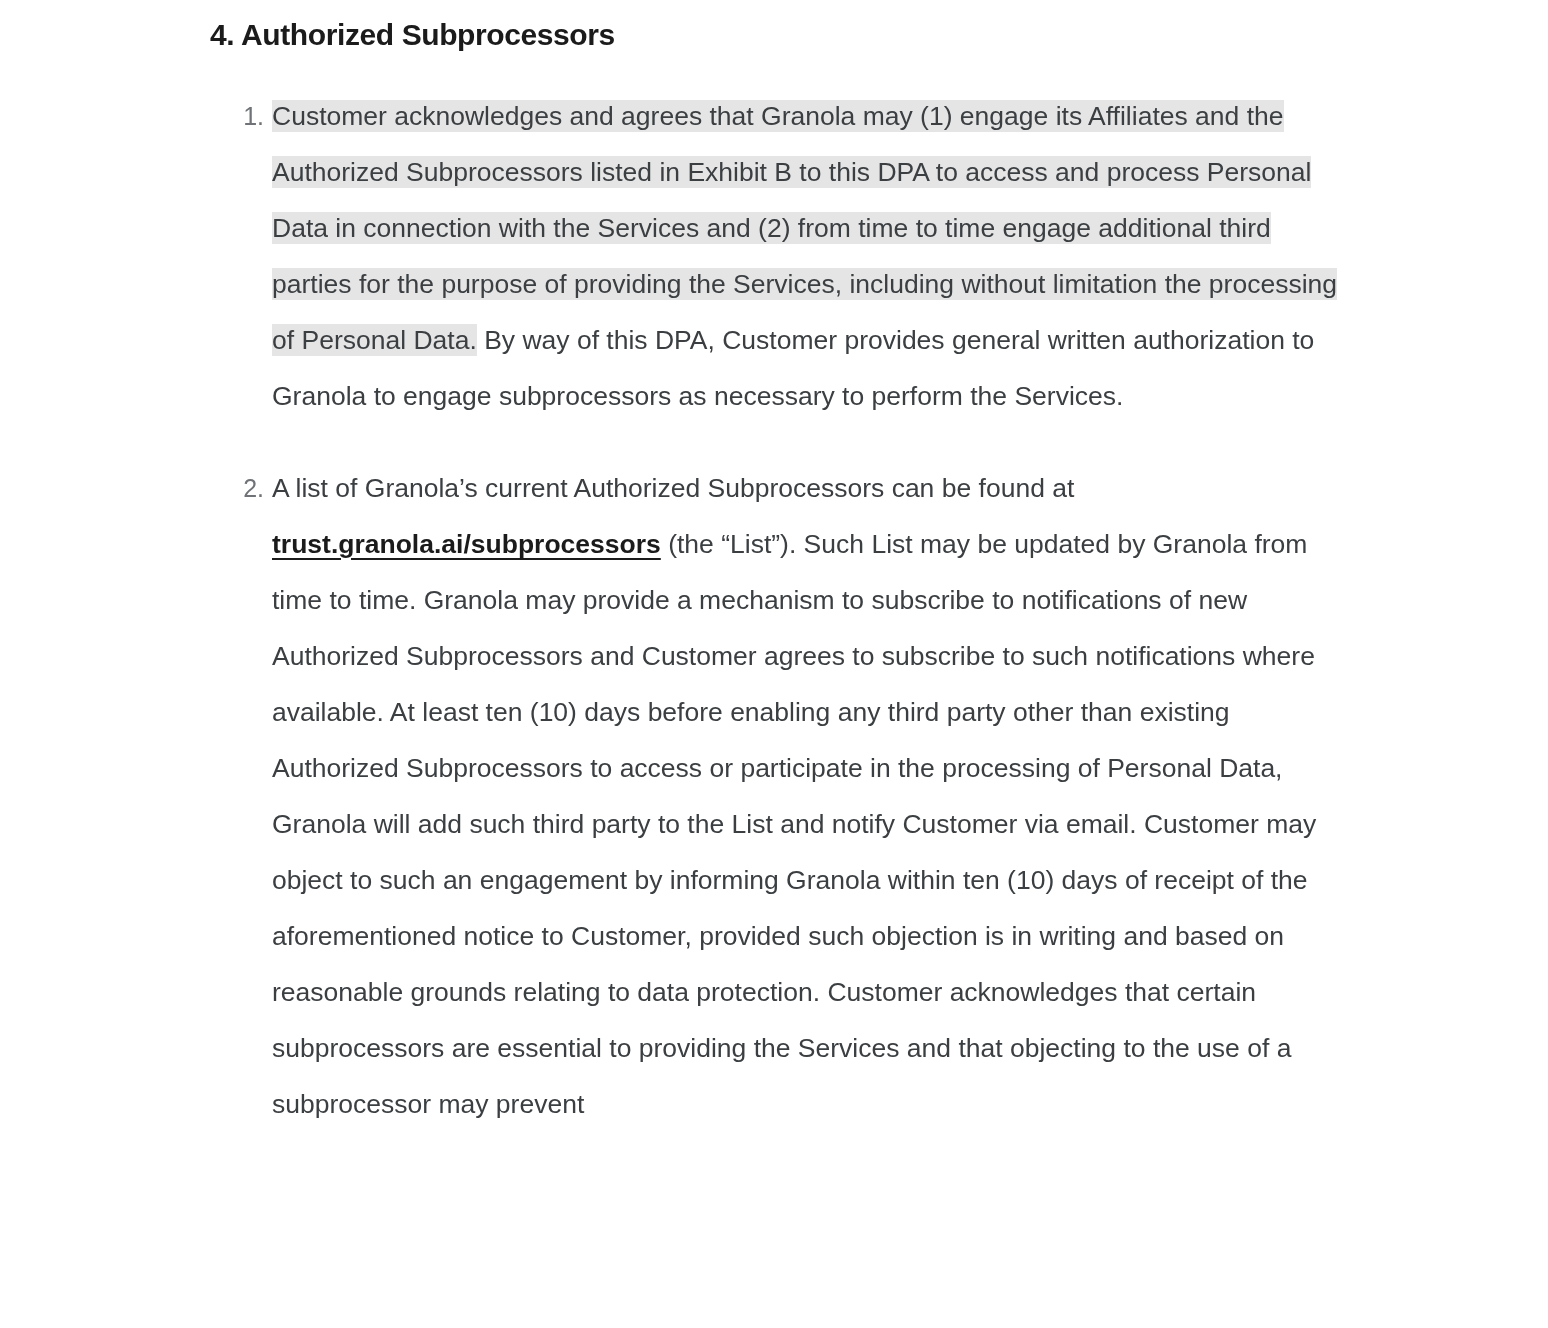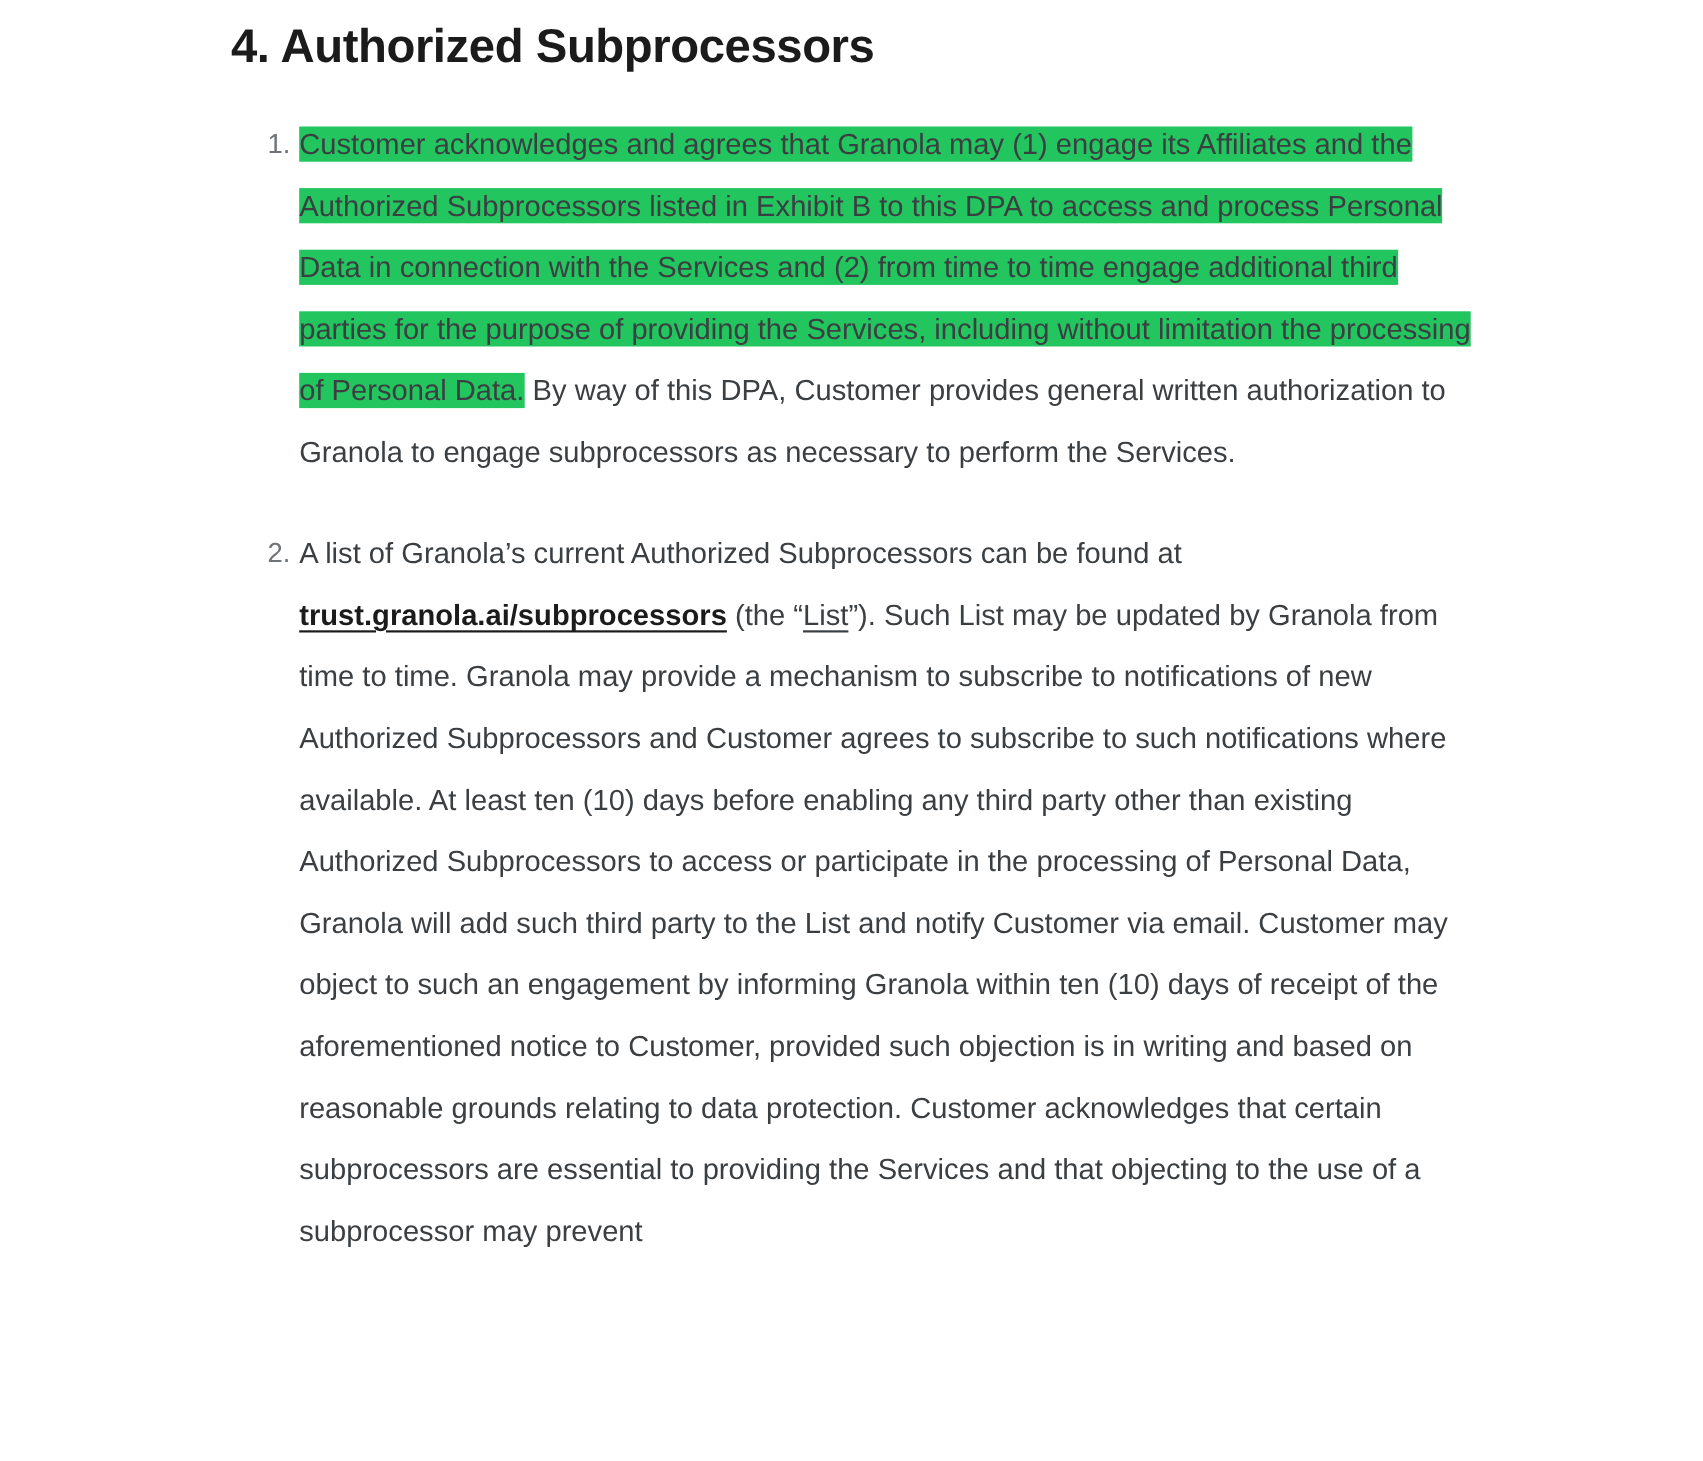--- a/index.html
+++ b/index.html
@@ -12,21 +12,21 @@
     height: 1328px;
     font-family: "Liberation Sans", sans-serif;
     color: #2f3437;
     overflow: hidden;
   }
   .page {
     padding: 0;
     box-sizing: border-box;
   }
   .section-heading {
-    font-size: 43px;
+    font-size: 30px;
     font-weight: bold;
     letter-spacing: -0.4px;
     color: #1b1b1b;
     margin: 0;
     padding: 18px 0 0 210px;
   }
   ol.clauses {
     list-style: none;
     margin: 0;
     padding: 0;
@@ -43,33 +43,32 @@
     position: absolute;
     left: 224px;
     top: 0;
     width: 40px;
     text-align: right;
     color: #6f7377;
     font-size: 25px;
     line-height: 56px;
   }
   .hl {
-    background: #22c55e;
+    background: #e5e5e5;
     box-decoration-break: clone;
     -webkit-box-decoration-break: clone;
     padding: 1px 0;
   }
   .doclink {
     font-weight: bold;
     color: #1b1b1b;
     text-underline-offset: 5px;
     text-decoration-thickness: 2px;
   }
   .uline {
-    text-decoration: underline;
     text-underline-offset: 5px;
   }
   .clause-text {
     display: inline;
   }
 </style>
 </head>
 <body>
 
 <div class="page">

